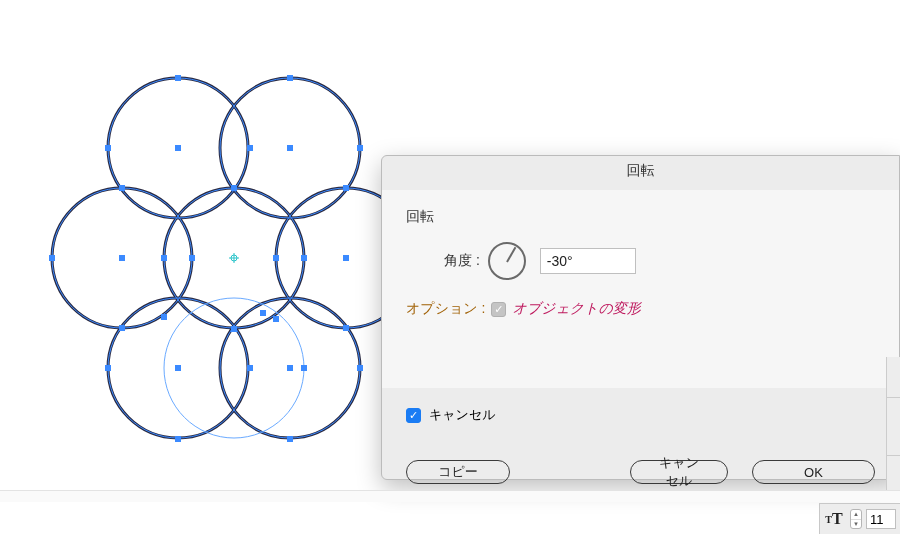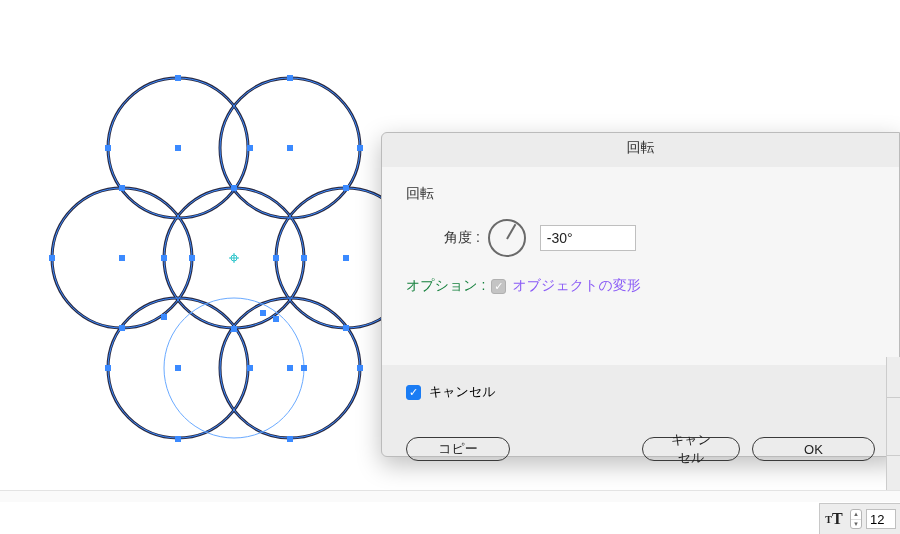--- a/index.html
+++ b/index.html
@@ -18,21 +18,21 @@
       left: 0;
       top: 0;
       width: 900px;
       height: 534px;
       background: #fff;
     }
     
     .dialog {
       position: absolute;
       left: 381px;
-      top: 132px;
+      top: 155px;
       width: 519px;
       height: 325px;
       background: #ececec;
       border: 1px solid #bbb;
       border-radius: 6px 0 0 6px;
       box-shadow: 0 8px 24px rgba(0,0,0,0.25);
     }
     .dialog-title {
       text-align: center;
       padding: 6px 0 10px;
@@ -88,21 +88,21 @@
       font-size: 14px;
       color: #222;
     }
     .options-row {
       display: flex;
       align-items: center;
       font-size: 14px;
       color: #333;
     }
     .options-label {
-      color: #15803d;
+      color: #a16207;
       margin-right: 6px;
     }
     .check-row {
       display: flex;
       align-items: center;
       gap: 6px;
     }
     .fake-checkbox {
       width: 15px;
       height: 15px;
@@ -117,33 +117,34 @@
     }
     .fake-checkbox.checked {
       background: #1a7cf4;
       border-color: #1a7cf4;
     }
     .fake-checkbox.checked-disabled {
       background: #c4c4c4;
       border-color: #b0b0b0;
     }
     .disabled-text {
-      color: #8b5cf6;
+      color: #be185d;
+      font-style: italic;
     }
     .preview-row {
       padding: 18px 24px 0 24px;
       display: flex;
       align-items: center;
       gap: 8px;
     }
     .buttons-row {
       padding: 36px 24px 0 24px;
       display: flex;
       align-items: center;
-      gap: 12px;
+      gap: 24px;
     }
     .btn {
       height: 24px;
       border: 1.5px solid #3a3a3a;
       border-radius: 12px;
       background: transparent;
       font-size: 13px;
       color: #222;
       padding: 0 22px;
       cursor: pointer;
@@ -341,15 +342,15 @@
 <div class="bottom-controls">
   <div class="type-icon">
     <span class="small">T</span>
       <span class="big">T</span>
   </div>
   <div class="stepper">
     <div>▴</div>
     <div>▾</div>
   </div>
   <div class="size-input">
-    <span>12</span>
+    <span>11</span>
   </div>
 </div>
 
 </body></html>

